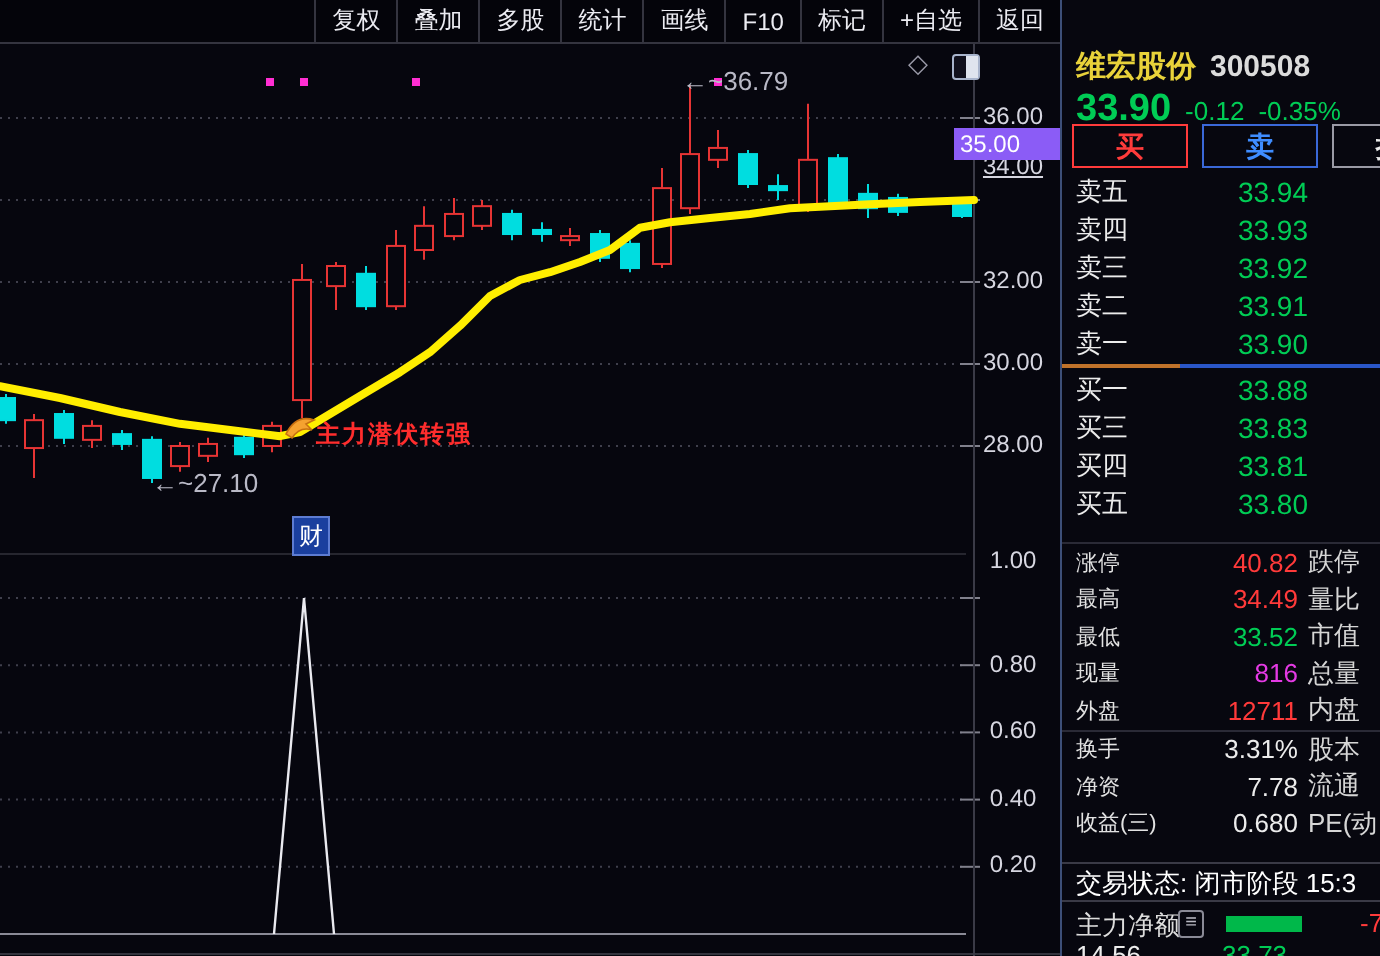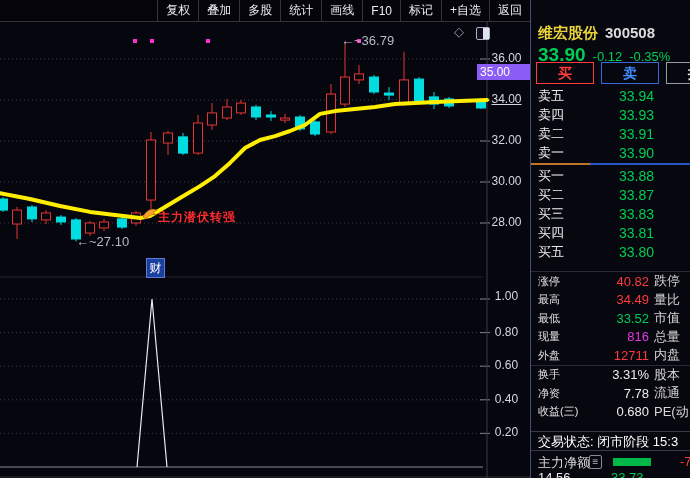--- a/index.html
+++ b/index.html
@@ -177,25 +177,25 @@
       <polyline points="0,193.1 30,199.0 60,206.0 90,211.9 115,215.0 140,218.1 150,216.0 165,207.0 180,198.0 200,186.1 215,176.1 230,162.9 245,148.0 260,140.0 275,136.1 290,131.0 305,125.0 320,113.9 335,111.1 355,109.0 375,107.0 395,104.1 415,103.1 435,102.1 460,101.0 487,100.0" fill="none" stroke="#ffee00" stroke-width="4" stroke-linejoin="round" stroke-linecap="round"></polyline>
       <rect x="133" y="39" width="4" height="4" fill="#ff2ed2"></rect>
       <rect x="150" y="39" width="4" height="4" fill="#ff2ed2"></rect>
       <rect x="206" y="39" width="4" height="4" fill="#ff2ed2"></rect>
       <rect x="357" y="39" width="4" height="4" fill="#ff2ed2"></rect>
       <polyline points="137,467.0 152,299.0 167,467.0" fill="none" stroke="#eaeaf0" stroke-width="1.2"></polyline>
     </svg>
 
   <div id="axis-layer">
       <div class="ax-label" style="top: 51px;">36.00</div>
-      <div class="ax-label" style="top: 92px; text-decoration: underline;">34.00</div>
+      <div class="ax-label" style="top: 76px; text-decoration: underline;">34.00</div>
       <div class="ax-label" style="top: 133px;">32.00</div>
       <div class="ax-label" style="top: 174px;">30.00</div>
       <div class="ax-label" style="top: 215px;">28.00</div>
-      <div class="ax-label" style="top: 289px;">1.00</div>
+      <div class="ax-label" style="top: 273px;">1.00</div>
       <div class="ax-label" style="top: 324.6px;">0.80</div>
       <div class="ax-label" style="top: 358.2px;">0.60</div>
       <div class="ax-label" style="top: 391.8px;">0.40</div>
       <div class="ax-label" style="top: 425.4px;">0.20</div>
     </div>
   <div id="cursor-price">35.00</div>
 
   <div id="annot-high" class="annot"><span>←~</span><span>36.79</span></div>
   <div id="annot-low" class="annot"><span>←~</span><span>27.10</span></div>
 
@@ -223,37 +223,37 @@
       <div id="asks">
           <div class="ob-row">
             <span class="ob-label">卖五</span>
             <span class="ob-val">33.94</span>
           </div>
           <div class="ob-row">
             <span class="ob-label">卖四</span>
             <span class="ob-val">33.93</span>
           </div>
           <div class="ob-row">
+            <span class="ob-label">卖三</span>
+            <span class="ob-val">33.92</span>
+          </div>
+          <div class="ob-row">
             <span class="ob-label">卖二</span>
             <span class="ob-val">33.91</span>
           </div>
           <div class="ob-row">
             <span class="ob-label">卖一</span>
             <span class="ob-val">33.90</span>
           </div>
         </div>
       <div id="ob-divider"></div>
       <div id="bids">
           <div class="ob-row">
             <span class="ob-label">买一</span>
             <span class="ob-val">33.88</span>
-          </div>
-          <div class="ob-row">
-            <span class="ob-label">买二</span>
-            <span class="ob-val">33.87</span>
           </div>
           <div class="ob-row">
             <span class="ob-label">买三</span>
             <span class="ob-val">33.83</span>
           </div>
           <div class="ob-row">
             <span class="ob-label">买四</span>
             <span class="ob-val">33.81</span>
           </div>
           <div class="ob-row">

